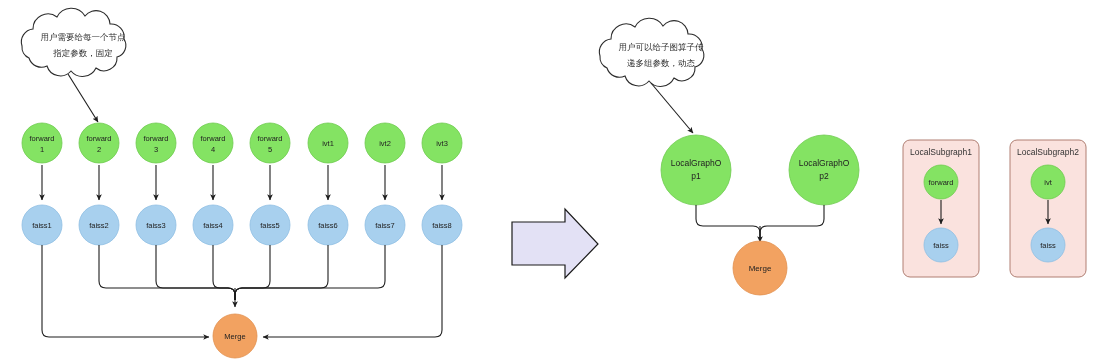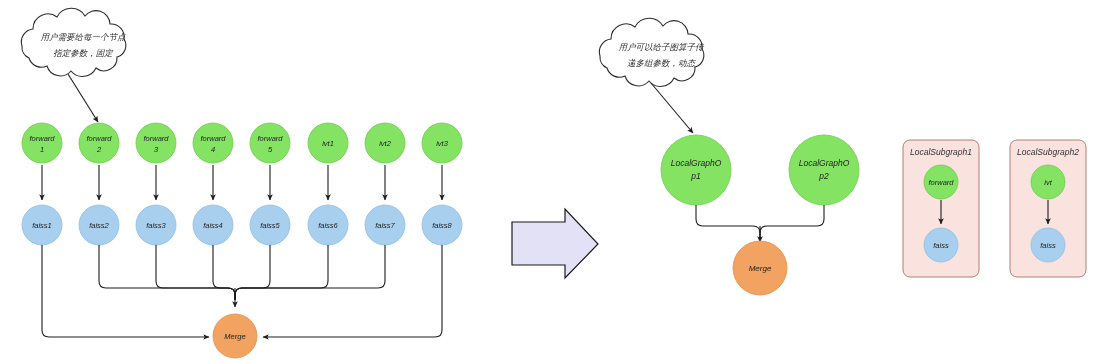--- a/index.html
+++ b/index.html
@@ -10,21 +10,20 @@
   }
   body {
     font-family: "Liberation Sans", "DejaVu Sans", sans-serif;
   }
   #canvas {
     position: relative;
     width: 1098px;
     height: 363px;
     background: #ffffff;
     overflow: hidden;
-    font-style: italic;
   }
   #canvas svg.layer {
     position: absolute;
     left: 0;
     top: 0;
     width: 1098px;
     height: 363px;
   }
   .node-label {
     font-family: "Liberation Sans", "DejaVu Sans", sans-serif;

